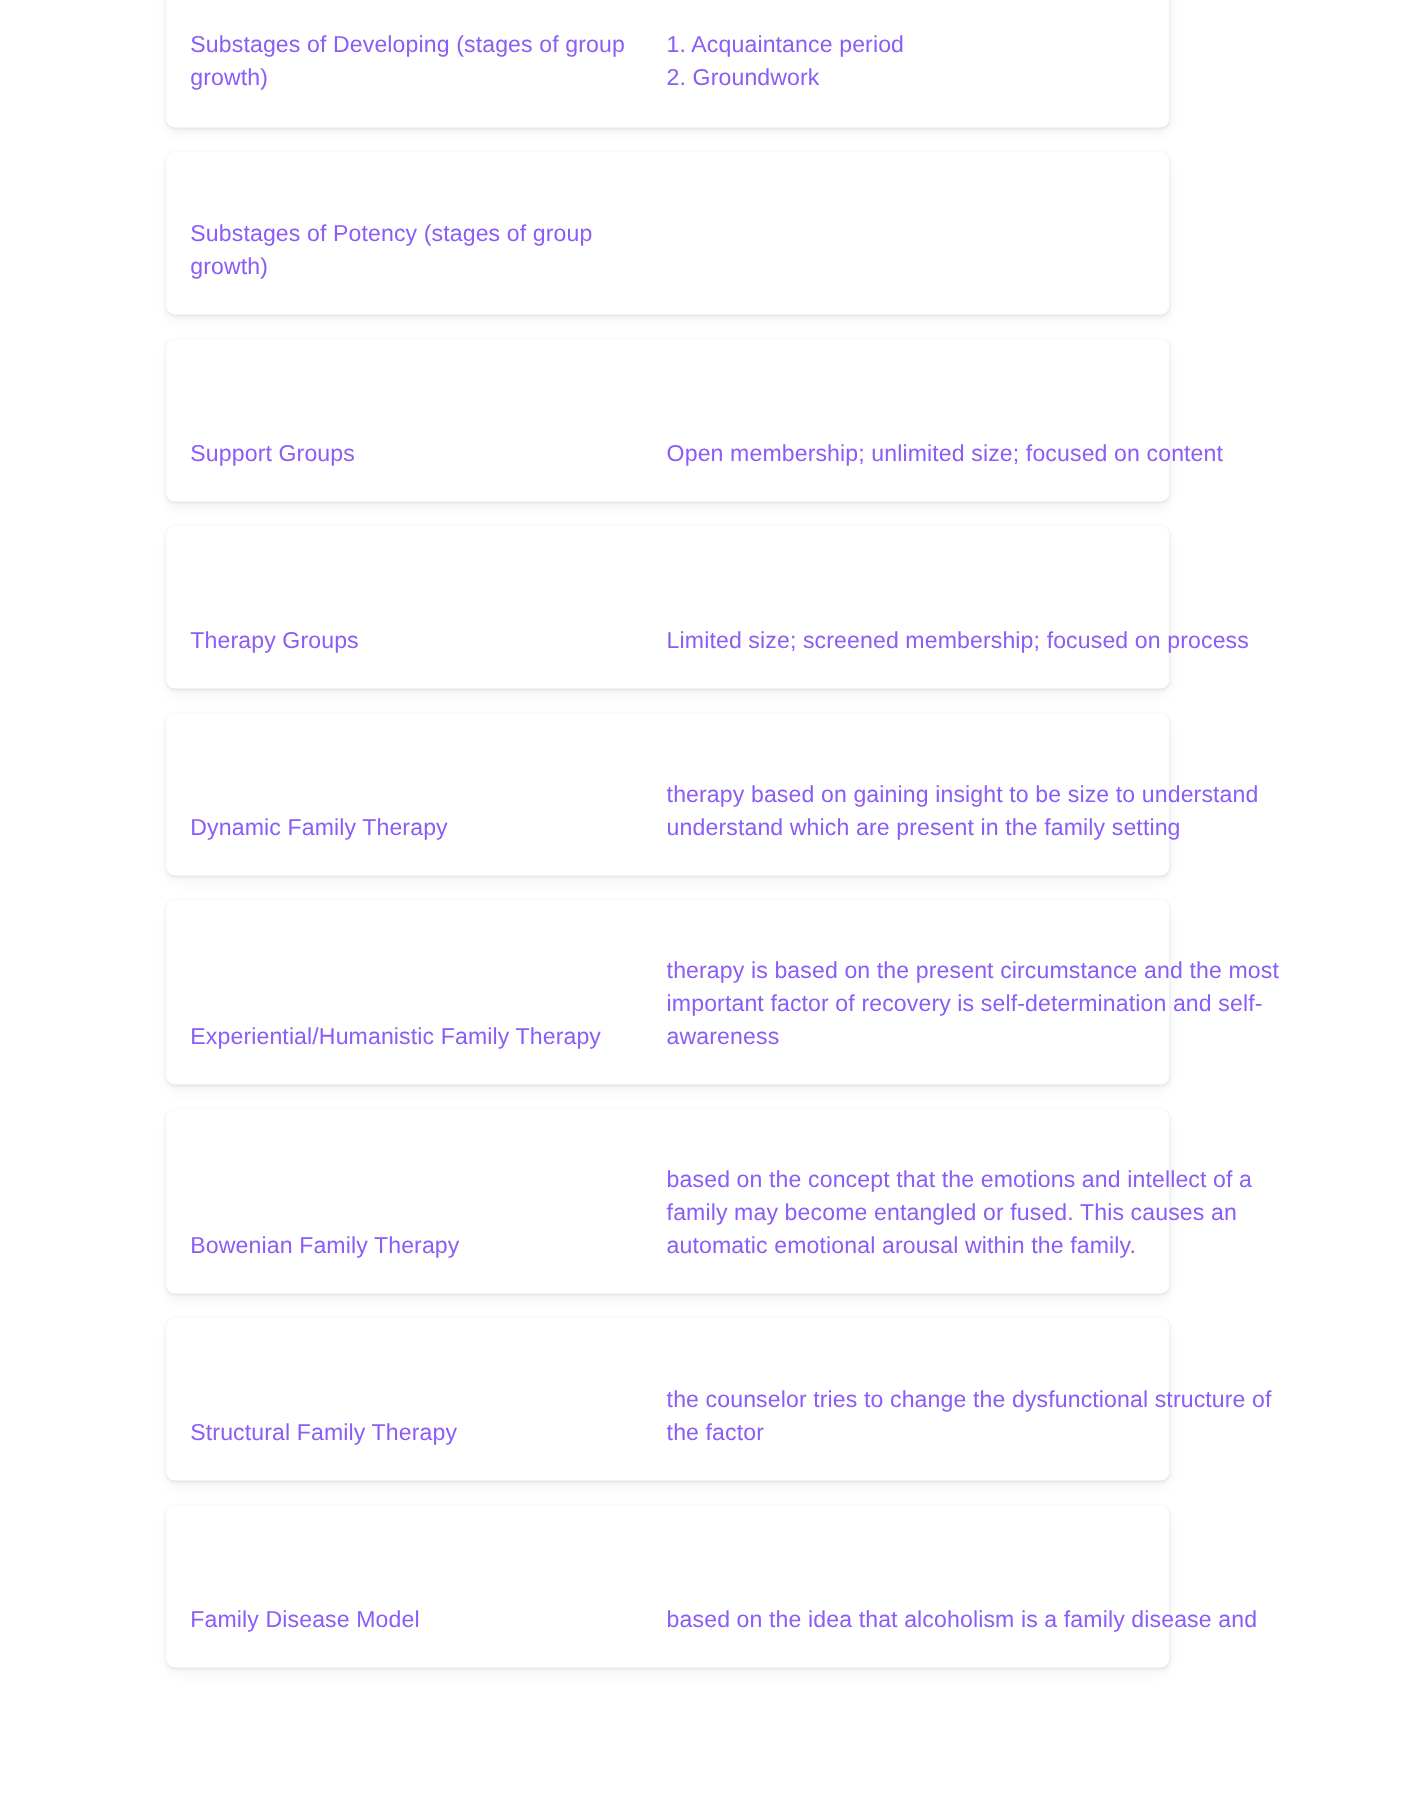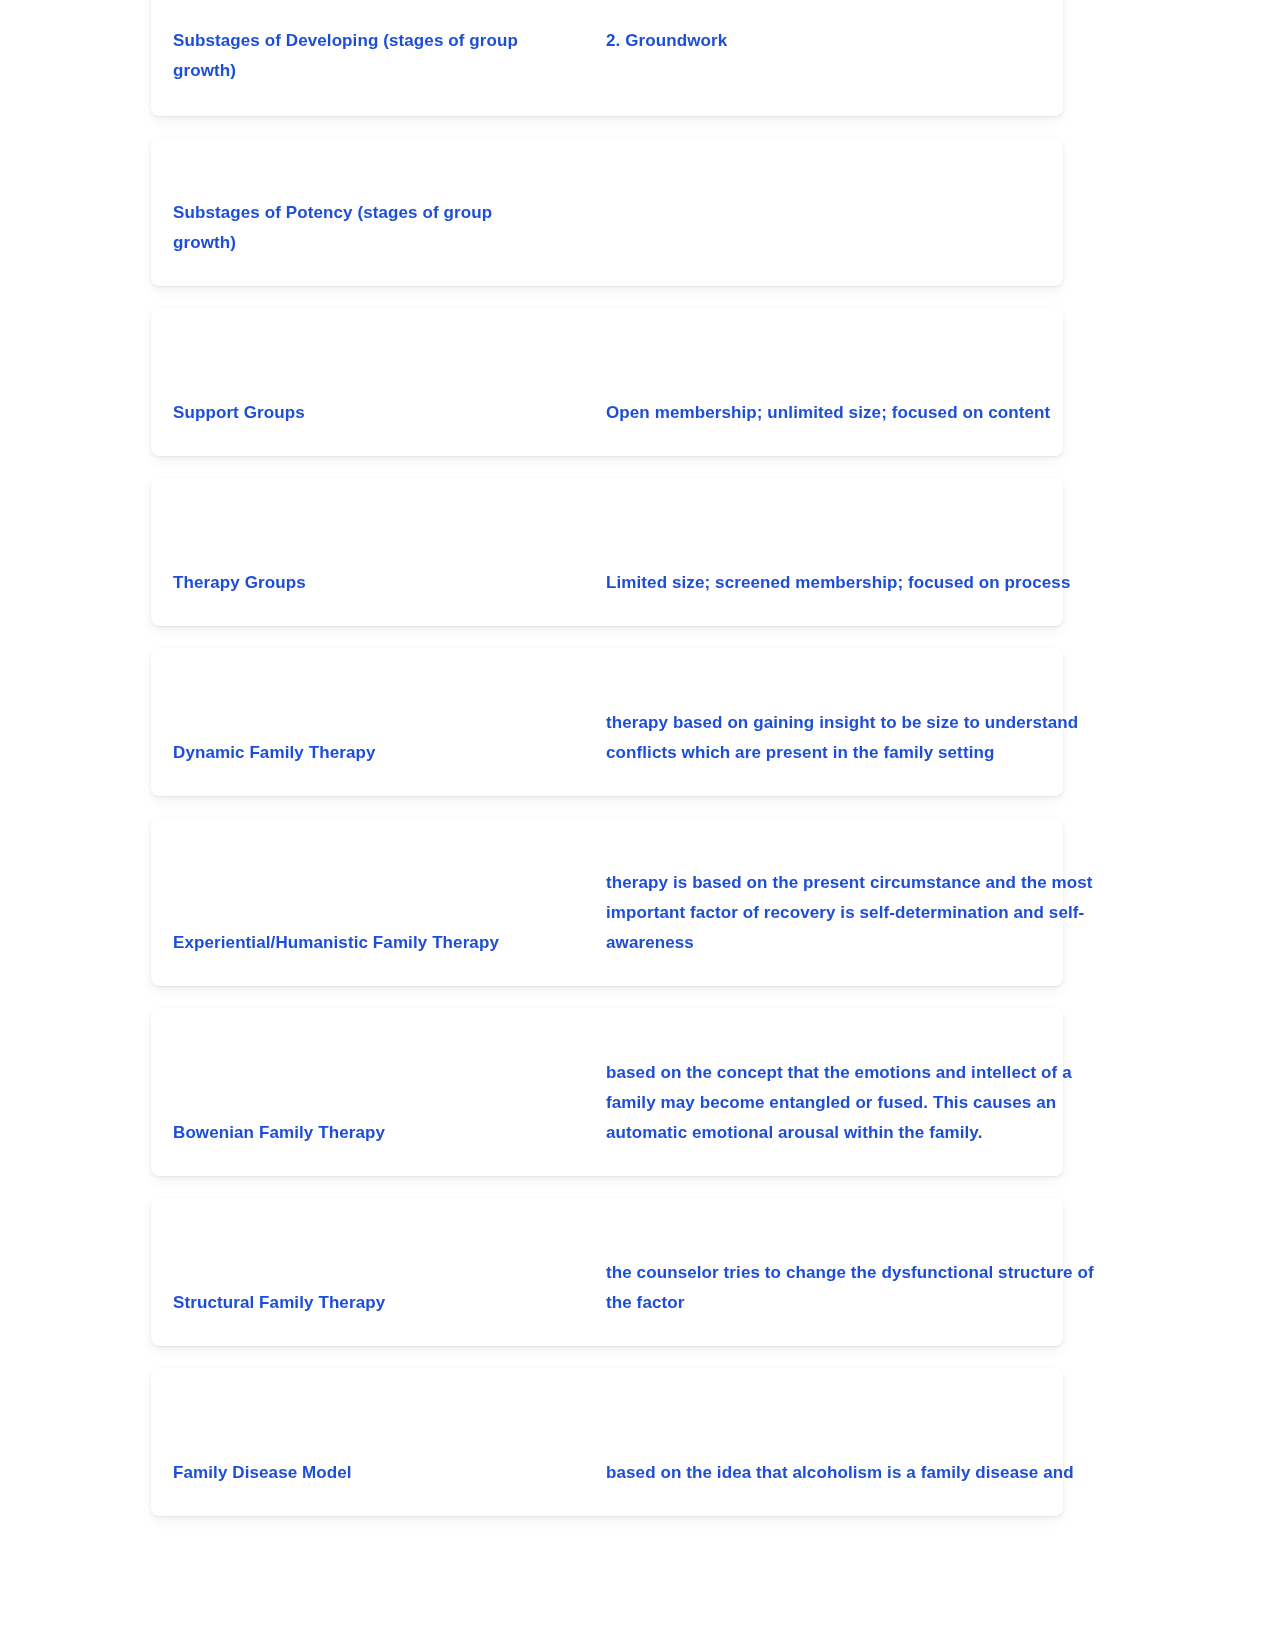--- a/index.html
+++ b/index.html
@@ -53,24 +53,24 @@
   .def-col {
     flex: 1 1 auto;
     padding-left: 18px;
     padding-right: 0;
     white-space: nowrap;     
     overflow: visible;
   }
 
   .term-text,
   .def-text {
-    font-size: 17px;
+    font-size: 21px;
     line-height: 30px;
-    color: #1d4ed8;
-    font-weight: 700;
+    color: #8b5cf6;
+    font-weight: 400;
     letter-spacing: 0.1px;
   }
 
   .def-line {
     display: block;
     white-space: nowrap;
   }
 </style>
 </head>
 <body>
@@ -78,20 +78,21 @@
 <div id="term-list">
     <div class="term-card first-card">
       <div class="term-col">
         <div class="term-text">
           <span class="def-line">Substages of Developing (stages of group</span>
           <span class="def-line">growth)</span>
         </div>
       </div>
       <div class="def-col">
         <div class="def-text">
+          <span class="def-line">1. Acquaintance period</span>
           <span class="def-line">2. Groundwork</span>
         </div>
       </div>
     </div>
     <div class="term-card">
       <div class="term-col">
         <div class="term-text">
           <span class="def-line">Substages of Potency (stages of group</span>
           <span class="def-line">growth)</span>
         </div>
@@ -123,21 +124,21 @@
     </div>
     <div class="term-card">
       <div class="term-col">
         <div class="term-text">
           <span class="def-line">Dynamic Family Therapy</span>
         </div>
       </div>
       <div class="def-col">
         <div class="def-text">
           <span class="def-line">therapy based on gaining insight to be size to understand</span>
-          <span class="def-line">conflicts which are present in the family setting</span>
+          <span class="def-line">understand which are present in the family setting</span>
         </div>
       </div>
     </div>
     <div class="term-card">
       <div class="term-col">
         <div class="term-text">
           <span class="def-line">Experiential/Humanistic Family Therapy</span>
         </div>
       </div>
       <div class="def-col">

